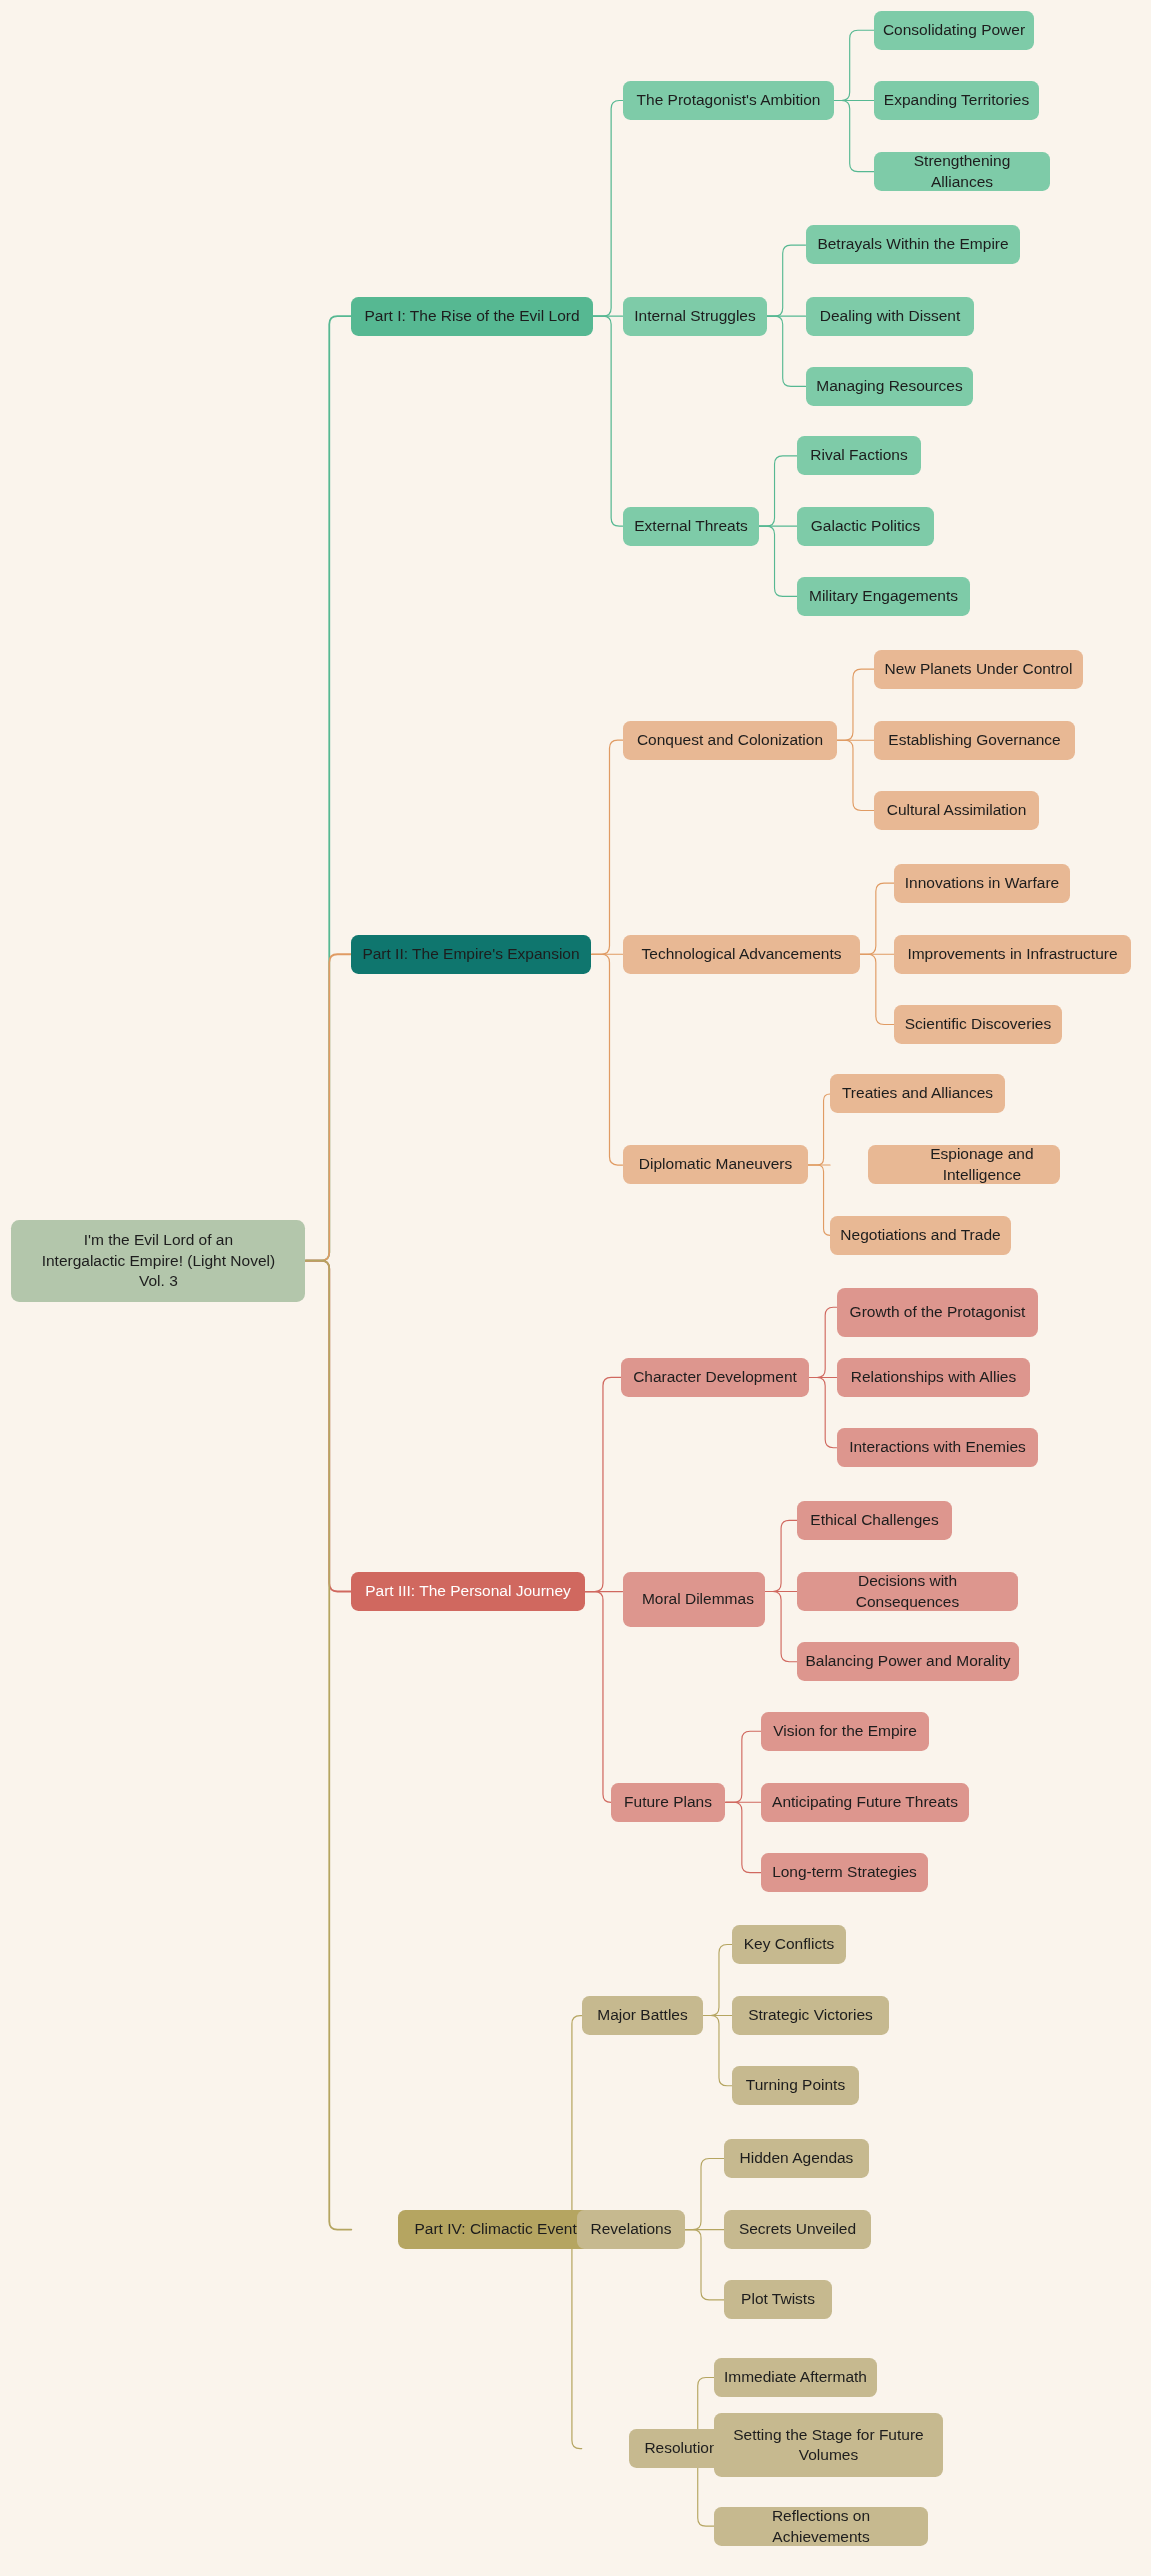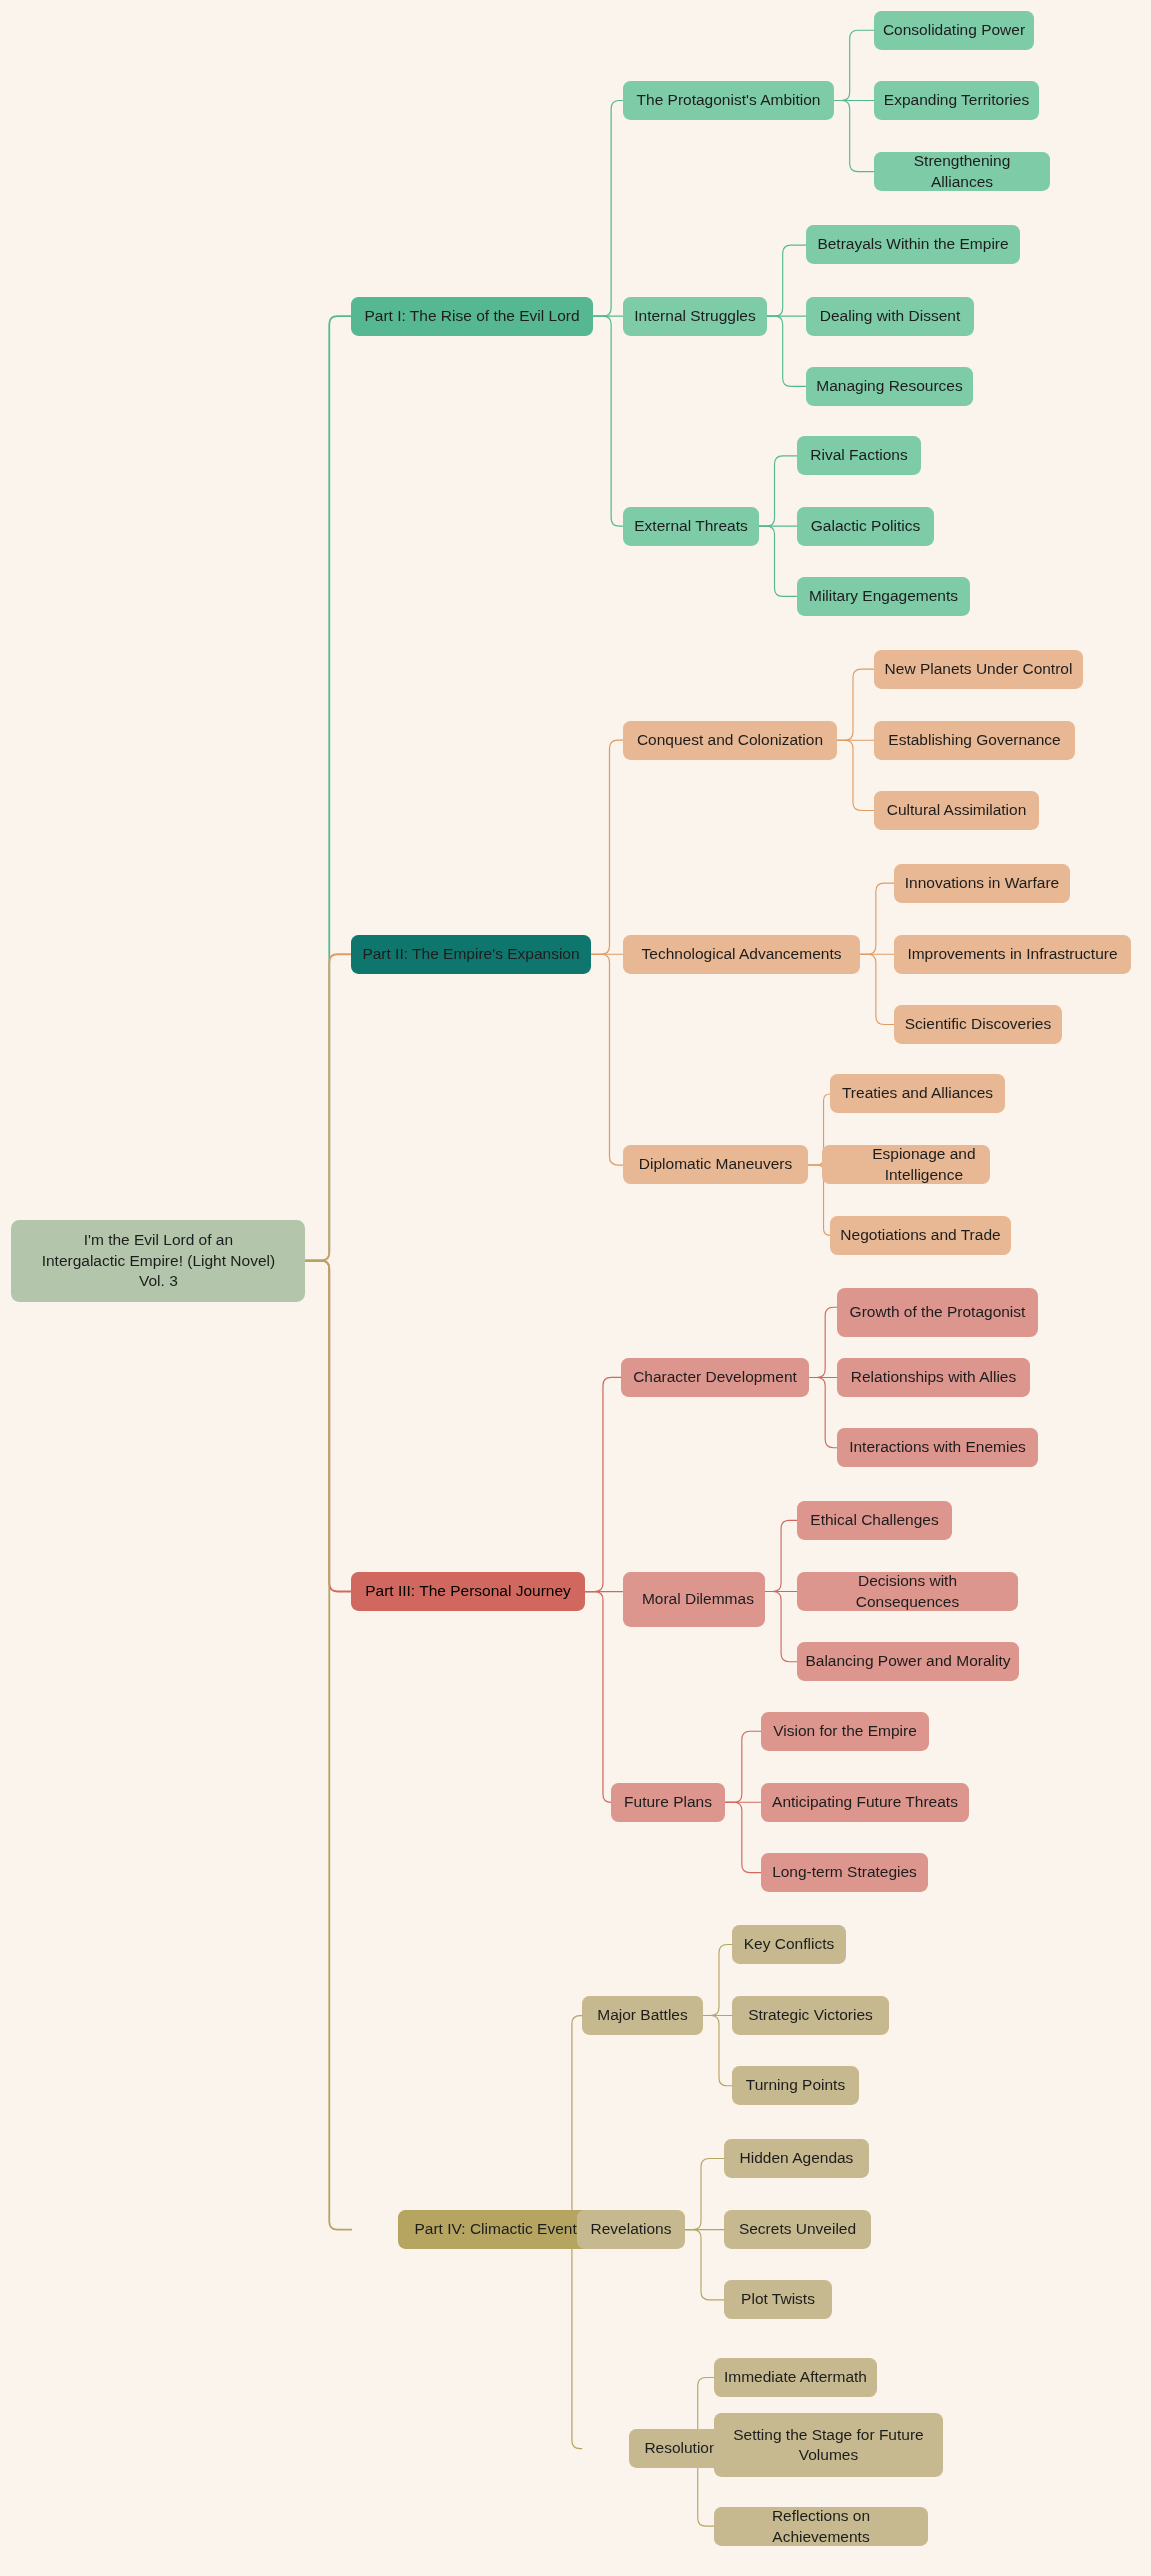--- a/index.html
+++ b/index.html
@@ -49,21 +49,21 @@
 
   
   .c-green-1 { background: #56b892; }
   .c-green-2 { background: #7ecba8; }
   .c-green-3 { background: #7ecba8; }
 
   .c-orange-1 { background: #0f766e; }
   .c-orange-2 { background: #e8b894; }
   .c-orange-3 { background: #e8b894; }
 
-  .c-red-1 { background: #d0685f; color: #000000; }
+  .c-red-1 { background: #d0685f; color: #ffffff; }
   .c-red-2 { background: #dd968e; }
   .c-red-3 { background: #dd968e; }
 
   .c-olive-1 { background: #b5a561; margin-left: 47px; }
   .c-olive-2 { background: #c6b98f; }
   .c-olive-3 { background: #c6b98f; }
 </style>
 </head>
 <body>
 
@@ -151,21 +151,21 @@
   <div class="node node-l3 c-orange-3" style="left:874px; top:721px; width:201px; height:39px;">Establishing Governance</div>
   <div class="node node-l3 c-orange-3" style="left:874px; top:791px; width:165px; height:39px;">Cultural Assimilation</div>
 
   <div class="node node-l2 c-orange-2" style="left:623px; top:935px; width:237px; height:39px;">Technological Advancements</div>
   <div class="node node-l3 c-orange-3" style="left:894px; top:864px; width:176px; height:39px;">Innovations in Warfare</div>
   <div class="node node-l3 c-orange-3" style="left:894px; top:935px; width:237px; height:39px;">Improvements in Infrastructure</div>
   <div class="node node-l3 c-orange-3" style="left:894px; top:1005px; width:168px; height:39px;">Scientific Discoveries</div>
 
   <div class="node node-l2 c-orange-2" style="left:623px; top:1145px; width:185px; height:39px;">Diplomatic Maneuvers</div>
   <div class="node node-l3 c-orange-3" style="left:830px; top:1074px; width:175px; height:39px;">Treaties and Alliances</div>
-  <div class="node node-l3 c-orange-3" style="left:822px; top:1145px; width:168px; height:39px;padding-left:44px;">Espionage and Intelligence</div>
+  <div class="node node-l3 c-orange-3" style="left:868px; top:1145px; width:192px; height:39px;padding-left:44px;">Espionage and Intelligence</div>
   <div class="node node-l3 c-orange-3" style="left:830px; top:1216px; width:181px; height:39px;">Negotiations and Trade</div>
 
   <div class="node node-l1 c-red-1" style="left:351px; top:1572px; width:234px; height:39px;">Part III: The Personal Journey</div>
 
   <div class="node node-l2 c-red-2" style="left:621px; top:1358px; width:188px; height:39px;">Character Development</div>
   <div class="node node-l3 c-red-3" style="left:837px; top:1288px; width:201px; height:49px;border-radius:8px;">Growth of the Protagonist</div>
   <div class="node node-l3 c-red-3" style="left:837px; top:1358px; width:193px; height:39px;">Relationships with Allies</div>
   <div class="node node-l3 c-red-3" style="left:837px; top:1428px; width:201px; height:39px;">Interactions with Enemies</div>
 
   <div class="node node-l2 c-red-2" style="left:623px; top:1572px; width:142px; height:55px;padding-left:16px;">Moral Dilemmas</div>

